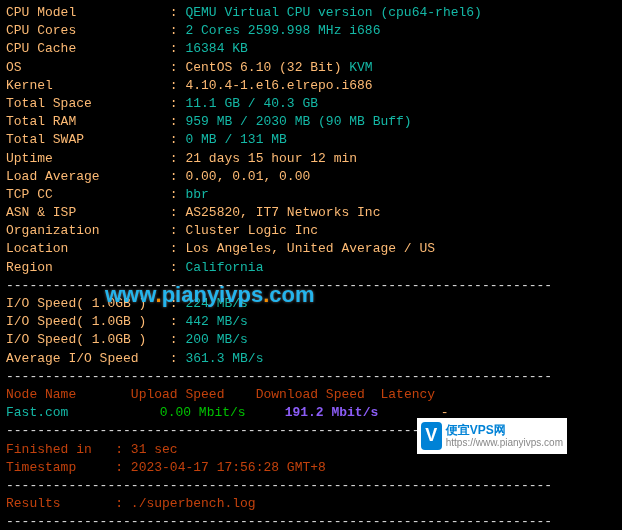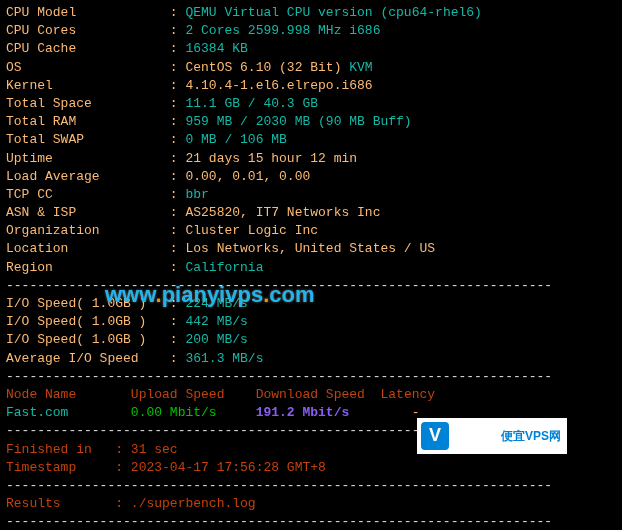--- a/index.html
+++ b/index.html
@@ -14,21 +14,21 @@
       box-sizing: border-box;
       overflow: hidden;
       position: relative;
     }
     .row {
       white-space: pre;
     }
     .teal { color: #fdba74; }
     .yellow { color: #14b8a6; }
     .white { color: #c2410c; }
-    .green { color: #00c200; }
+    .green { color: #00c200; margin-left: 29px; }
     .red { color: #8b5cf6; font-weight: bold; }
     .dash-line {
       color: #e0e0e0;
       letter-spacing: 0px;
       white-space: pre;
       overflow: hidden;
     }
     .watermark {
       position: absolute;
       font-family: Arial, sans-serif;
@@ -69,42 +69,41 @@
       font-weight: bold;
       font-size: 18px;
       font-family: Arial, sans-serif;
     }
     .badge-text {
       display: flex;
       flex-direction: column;
       font-family: Arial, sans-serif;
       font-size: 11px;
       line-height: 1.2;
-      margin-left: 48px;
     }
     .badge-title { color: #0082d6; font-weight: bold; font-size: 12px; }
     .badge-url { color: #888; font-size: 10px; }
   </style>
 </head>
 <body>
 
 <div class="row"><span class="teal">CPU Model            </span><span class="teal">: </span><span class="yellow">QEMU Virtual CPU version (cpu64-rhel6)</span></div>
 <div class="row"><span class="teal">CPU Cores            </span><span class="teal">: </span><span class="yellow">2 Cores 2599.998 MHz i686</span></div>
 <div class="row"><span class="teal">CPU Cache            </span><span class="teal">: </span><span class="yellow">16384 KB</span></div>
 <div class="row"><span class="teal">OS                   </span><span class="teal">: </span><span class="teal">CentOS 6.10 (32 Bit) </span><span class="yellow">KVM</span></div>
 <div class="row"><span class="teal">Kernel               </span><span class="teal">: </span><span class="teal">4.10.4-1.el6.elrepo.i686</span></div>
 <div class="row"><span class="teal">Total Space          </span><span class="teal">: </span><span class="yellow">11.1 GB / 40.3 GB</span></div>
 <div class="row"><span class="teal">Total RAM            </span><span class="teal">: </span><span class="yellow">959 MB / 2030 MB (90 MB Buff)</span></div>
-<div class="row"><span class="teal">Total SWAP           </span><span class="teal">: </span><span class="teellow yellow">0 MB / 106 MB</span></div>
+<div class="row"><span class="teal">Total SWAP           </span><span class="teal">: </span><span class="teellow yellow">0 MB / 131 MB</span></div>
 <div class="row"><span class="teal">Uptime               </span><span class="teal">: </span><span class="teal">21 days 15 hour 12 min</span></div>
 <div class="row"><span class="teal">Load Average         </span><span class="teal">: </span><span class="teal">0.00, 0.01, 0.00</span></div>
 <div class="row"><span class="teal">TCP CC               </span><span class="teal">: </span><span class="yellow">bbr</span></div>
 <div class="row"><span class="teal">ASN &amp; ISP            </span><span class="teal">: </span><span class="teal">AS25820, IT7 Networks Inc</span></div>
 <div class="row"><span class="teal">Organization         </span><span class="teal">: </span><span class="teal">Cluster Logic Inc</span></div>
-<div class="row"><span class="teal">Location             </span><span class="teal">: </span><span class="teal">Los Networks, United States / US</span></div>
+<div class="row"><span class="teal">Location             </span><span class="teal">: </span><span class="teal">Los Angeles, United Average / US</span></div>
 <div class="row"><span class="teal">Region               </span><span class="teal">: </span><span class="yellow">California</span></div>
 <div class="dash-line">----------------------------------------------------------------------</div>
 <div class="row"><span class="teal">I/O Speed( 1.0GB )   </span><span class="teal">: </span><span class="yellow">224 MB/s</span></div>
 <div class="row"><span class="teal">I/O Speed( 1.0GB )   </span><span class="teal">: </span><span class="yellow">442 MB/s</span></div>
 <div class="row"><span class="teal">I/O Speed( 1.0GB )   </span><span class="teal">: </span><span class="yellow">200 MB/s</span></div>
 <div class="row"><span class="teal">Average I/O Speed    </span><span class="teal">: </span><span class="yellow">361.3 MB/s</span></div>
 <div class="dash-line">----------------------------------------------------------------------</div>
 <div class="row"><span class="white">Node Name       </span><span class="white">Upload Speed    </span><span class="white">Download Speed  </span><span class="white">Latency   </span></div>
 <div class="row"><span class="yellow">Fast.com        </span><span class="green">0.00 Mbit/s     </span><span class="red">191.2 Mbit/s        </span><span class="teal">-         </span></div>
 <div class="dash-line">----------------------------------------------------------------------</div>
@@ -115,14 +114,15 @@
 <div class="dash-line">----------------------------------------------------------------------</div>
 
 <div class="watermark wm-main">
   <span>www</span><span class="dot">.</span><span>pianyivps</span><span class="dot">.</span><span>com</span>
 </div>
 
 <div class="badge">
   <div class="badge-icon">V</div>
   <div class="badge-text">
     <span class="badge-title">便宜VPS网</span>
+    <span class="badge-url">https://www.pianyivps.com</span>
   </div>
 </div>
 
 </body></html>

